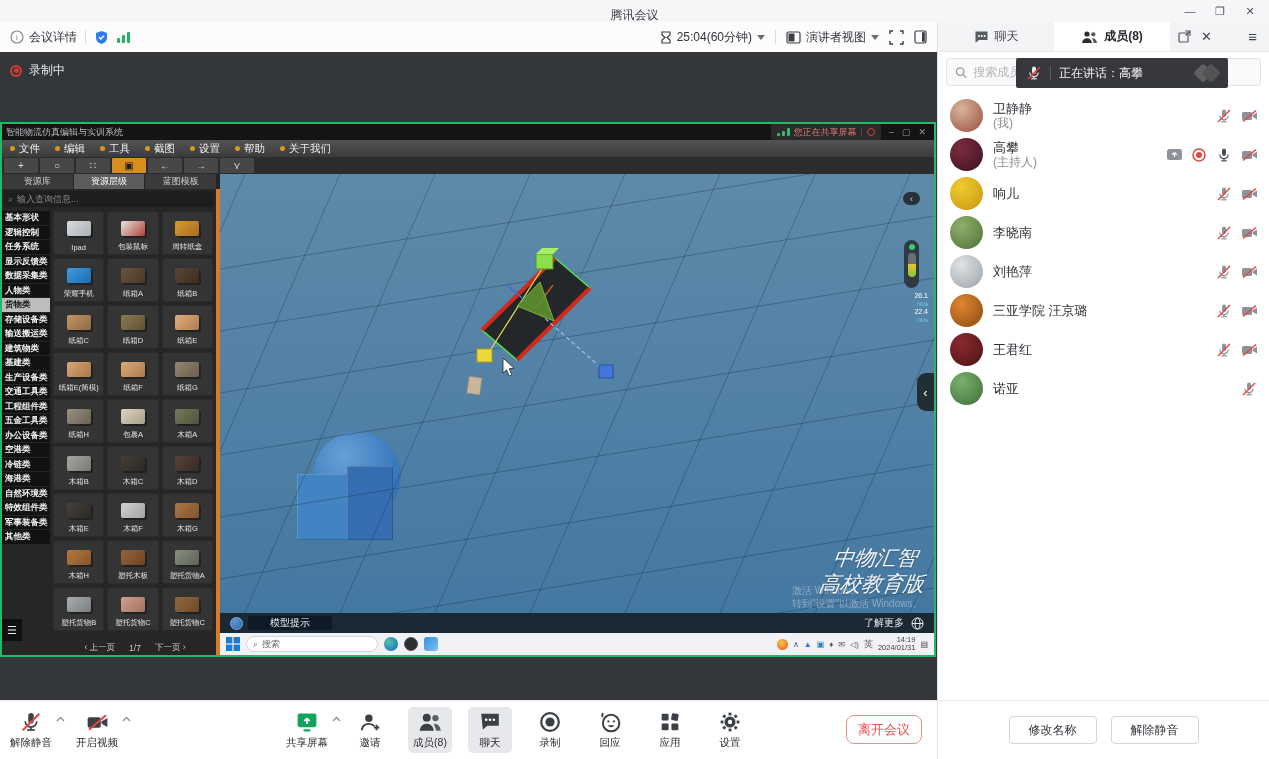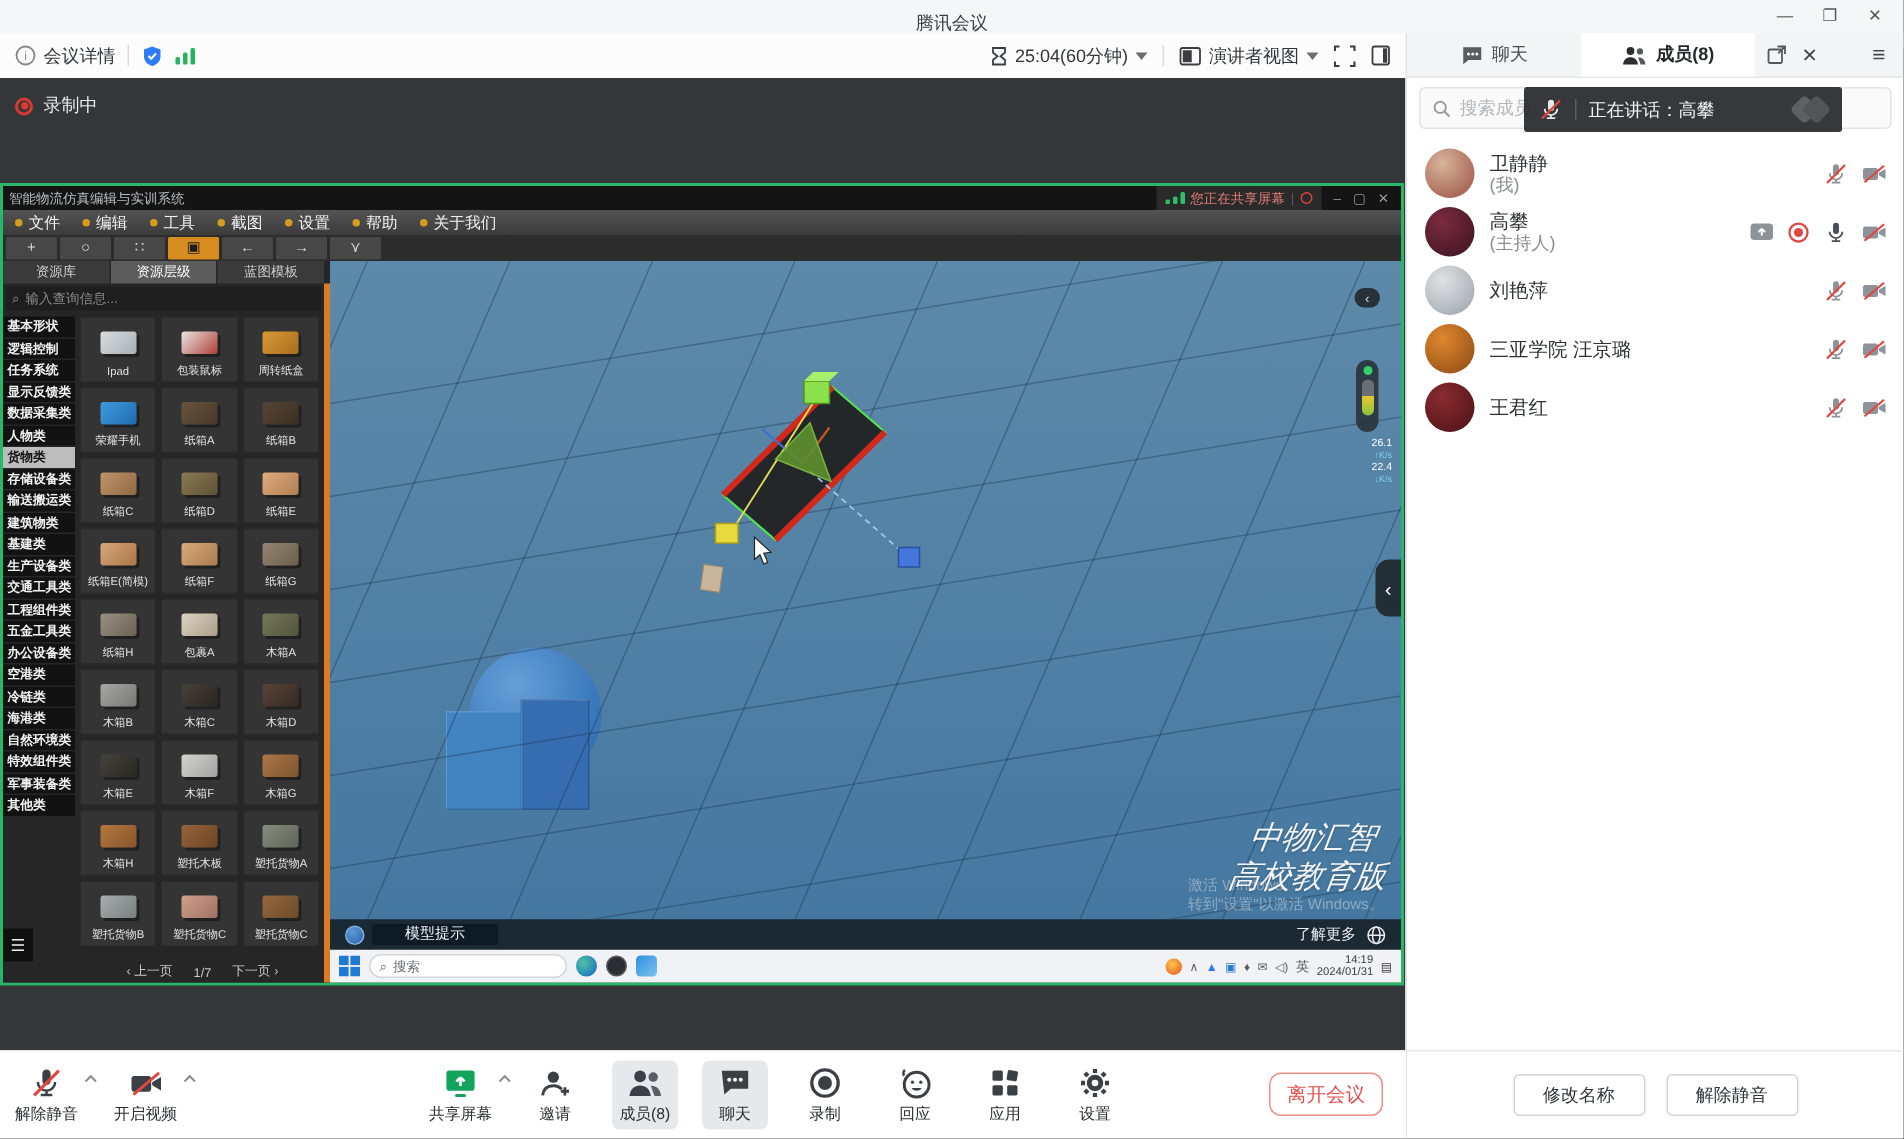--- a/index.html
+++ b/index.html
@@ -720,23 +720,23 @@
       <span class="mi s-cam">
             <svg width="17" height="16" viewBox="0 0 17 16">
               <rect x="1" y="4" width="10" height="8" rx="1.5" fill="#8e939b"></rect>
               <path d="M11.5 7.2l4.5-2.6v6.8l-4.5-2.6z" fill="#8e939b"></path>
               <line x1="2" y1="13.5" x2="15" y2="2.5" stroke="#e0473f" stroke-width="1.5"></line>
             </svg>
           </span>
     </span>
   </div>
       <div class="member">
-    <span class="avatar" style="background: radial-gradient(circle at 35% 30%, rgb(223, 226, 229), rgb(154, 162, 168));"></span>
+    <span class="avatar" style="background: radial-gradient(circle at 35% 30%, rgb(240, 204, 46), rgb(198, 149, 18));"></span>
     <span class="mname">
-      <span class="n1">刘艳萍</span>
+      <span class="n1">响儿</span>
       <span class="n2"></span>
     </span>
     <span class="mics">
 
       <span class="mi s-mic">
             <svg width="16" height="16" viewBox="0 0 16 16">
               <rect x="6" y="1.5" width="4" height="7.5" rx="2" fill="#8e939b"></rect>
               <path d="M3.8 7.5a4.2 4.2 0 0 0 8.4 0" fill="none" stroke="#8e939b" stroke-width="1.2"></path>
               <line x1="8" y1="11.8" x2="8" y2="13.6" stroke="#8e939b" stroke-width="1.2"></line>
               <line x1="5.2" y1="13.8" x2="10.8" y2="13.8" stroke="#8e939b" stroke-width="1.2"></line>
@@ -746,23 +746,23 @@
       <span class="mi s-cam">
             <svg width="17" height="16" viewBox="0 0 17 16">
               <rect x="1" y="4" width="10" height="8" rx="1.5" fill="#8e939b"></rect>
               <path d="M11.5 7.2l4.5-2.6v6.8l-4.5-2.6z" fill="#8e939b"></path>
               <line x1="2" y1="13.5" x2="15" y2="2.5" stroke="#e0473f" stroke-width="1.5"></line>
             </svg>
           </span>
     </span>
   </div>
       <div class="member">
-    <span class="avatar" style="background: radial-gradient(circle at 35% 30%, rgb(224, 134, 46), rgb(138, 74, 20));"></span>
+    <span class="avatar" style="background: radial-gradient(circle at 35% 30%, rgb(143, 176, 106), rgb(78, 112, 56));"></span>
     <span class="mname">
-      <span class="n1">三亚学院 汪京璐</span>
+      <span class="n1">李晓南</span>
       <span class="n2"></span>
     </span>
     <span class="mics">
 
       <span class="mi s-mic">
             <svg width="16" height="16" viewBox="0 0 16 16">
               <rect x="6" y="1.5" width="4" height="7.5" rx="2" fill="#8e939b"></rect>
               <path d="M3.8 7.5a4.2 4.2 0 0 0 8.4 0" fill="none" stroke="#8e939b" stroke-width="1.2"></path>
               <line x1="8" y1="11.8" x2="8" y2="13.6" stroke="#8e939b" stroke-width="1.2"></line>
               <line x1="5.2" y1="13.8" x2="10.8" y2="13.8" stroke="#8e939b" stroke-width="1.2"></line>
@@ -772,43 +772,115 @@
       <span class="mi s-cam">
             <svg width="17" height="16" viewBox="0 0 17 16">
               <rect x="1" y="4" width="10" height="8" rx="1.5" fill="#8e939b"></rect>
               <path d="M11.5 7.2l4.5-2.6v6.8l-4.5-2.6z" fill="#8e939b"></path>
               <line x1="2" y1="13.5" x2="15" y2="2.5" stroke="#e0473f" stroke-width="1.5"></line>
             </svg>
           </span>
     </span>
   </div>
       <div class="member">
-    <span class="avatar" style="background: radial-gradient(circle at 35% 30%, rgb(138, 43, 48), rgb(74, 18, 22));"></span>
+    <span class="avatar" style="background: radial-gradient(circle at 35% 30%, rgb(223, 226, 229), rgb(154, 162, 168));"></span>
     <span class="mname">
-      <span class="n1">王君红</span>
+      <span class="n1">刘艳萍</span>
       <span class="n2"></span>
     </span>
     <span class="mics">
 
       <span class="mi s-mic">
             <svg width="16" height="16" viewBox="0 0 16 16">
               <rect x="6" y="1.5" width="4" height="7.5" rx="2" fill="#8e939b"></rect>
               <path d="M3.8 7.5a4.2 4.2 0 0 0 8.4 0" fill="none" stroke="#8e939b" stroke-width="1.2"></path>
               <line x1="8" y1="11.8" x2="8" y2="13.6" stroke="#8e939b" stroke-width="1.2"></line>
               <line x1="5.2" y1="13.8" x2="10.8" y2="13.8" stroke="#8e939b" stroke-width="1.2"></line>
               <line x1="2" y1="14" x2="14" y2="2" stroke="#e0473f" stroke-width="1.5"></line>
             </svg>
           </span>
       <span class="mi s-cam">
             <svg width="17" height="16" viewBox="0 0 17 16">
               <rect x="1" y="4" width="10" height="8" rx="1.5" fill="#8e939b"></rect>
               <path d="M11.5 7.2l4.5-2.6v6.8l-4.5-2.6z" fill="#8e939b"></path>
               <line x1="2" y1="13.5" x2="15" y2="2.5" stroke="#e0473f" stroke-width="1.5"></line>
             </svg>
           </span>
+    </span>
+  </div>
+      <div class="member">
+    <span class="avatar" style="background: radial-gradient(circle at 35% 30%, rgb(224, 134, 46), rgb(138, 74, 20));"></span>
+    <span class="mname">
+      <span class="n1">三亚学院 汪京璐</span>
+      <span class="n2"></span>
+    </span>
+    <span class="mics">
+
+      <span class="mi s-mic">
+            <svg width="16" height="16" viewBox="0 0 16 16">
+              <rect x="6" y="1.5" width="4" height="7.5" rx="2" fill="#8e939b"></rect>
+              <path d="M3.8 7.5a4.2 4.2 0 0 0 8.4 0" fill="none" stroke="#8e939b" stroke-width="1.2"></path>
+              <line x1="8" y1="11.8" x2="8" y2="13.6" stroke="#8e939b" stroke-width="1.2"></line>
+              <line x1="5.2" y1="13.8" x2="10.8" y2="13.8" stroke="#8e939b" stroke-width="1.2"></line>
+              <line x1="2" y1="14" x2="14" y2="2" stroke="#e0473f" stroke-width="1.5"></line>
+            </svg>
+          </span>
+      <span class="mi s-cam">
+            <svg width="17" height="16" viewBox="0 0 17 16">
+              <rect x="1" y="4" width="10" height="8" rx="1.5" fill="#8e939b"></rect>
+              <path d="M11.5 7.2l4.5-2.6v6.8l-4.5-2.6z" fill="#8e939b"></path>
+              <line x1="2" y1="13.5" x2="15" y2="2.5" stroke="#e0473f" stroke-width="1.5"></line>
+            </svg>
+          </span>
+    </span>
+  </div>
+      <div class="member">
+    <span class="avatar" style="background: radial-gradient(circle at 35% 30%, rgb(138, 43, 48), rgb(74, 18, 22));"></span>
+    <span class="mname">
+      <span class="n1">王君红</span>
+      <span class="n2"></span>
+    </span>
+    <span class="mics">
+
+      <span class="mi s-mic">
+            <svg width="16" height="16" viewBox="0 0 16 16">
+              <rect x="6" y="1.5" width="4" height="7.5" rx="2" fill="#8e939b"></rect>
+              <path d="M3.8 7.5a4.2 4.2 0 0 0 8.4 0" fill="none" stroke="#8e939b" stroke-width="1.2"></path>
+              <line x1="8" y1="11.8" x2="8" y2="13.6" stroke="#8e939b" stroke-width="1.2"></line>
+              <line x1="5.2" y1="13.8" x2="10.8" y2="13.8" stroke="#8e939b" stroke-width="1.2"></line>
+              <line x1="2" y1="14" x2="14" y2="2" stroke="#e0473f" stroke-width="1.5"></line>
+            </svg>
+          </span>
+      <span class="mi s-cam">
+            <svg width="17" height="16" viewBox="0 0 17 16">
+              <rect x="1" y="4" width="10" height="8" rx="1.5" fill="#8e939b"></rect>
+              <path d="M11.5 7.2l4.5-2.6v6.8l-4.5-2.6z" fill="#8e939b"></path>
+              <line x1="2" y1="13.5" x2="15" y2="2.5" stroke="#e0473f" stroke-width="1.5"></line>
+            </svg>
+          </span>
+    </span>
+  </div>
+      <div class="member">
+    <span class="avatar" style="background: radial-gradient(circle at 35% 30%, rgb(122, 176, 108), rgb(62, 110, 58));"></span>
+    <span class="mname">
+      <span class="n1">诺亚</span>
+      <span class="n2"></span>
+    </span>
+    <span class="mics">
+
+      <span class="mi s-mic">
+            <svg width="16" height="16" viewBox="0 0 16 16">
+              <rect x="6" y="1.5" width="4" height="7.5" rx="2" fill="#8e939b"></rect>
+              <path d="M3.8 7.5a4.2 4.2 0 0 0 8.4 0" fill="none" stroke="#8e939b" stroke-width="1.2"></path>
+              <line x1="8" y1="11.8" x2="8" y2="13.6" stroke="#8e939b" stroke-width="1.2"></line>
+              <line x1="5.2" y1="13.8" x2="10.8" y2="13.8" stroke="#8e939b" stroke-width="1.2"></line>
+              <line x1="2" y1="14" x2="14" y2="2" stroke="#e0473f" stroke-width="1.5"></line>
+            </svg>
+          </span>
+
     </span>
   </div>
     </div>
 </div>
 
 <div class="panel-footer">
   <button class="pf-btn">修改名称</button>
   <button class="pf-btn">解除静音</button>
 </div>
 

